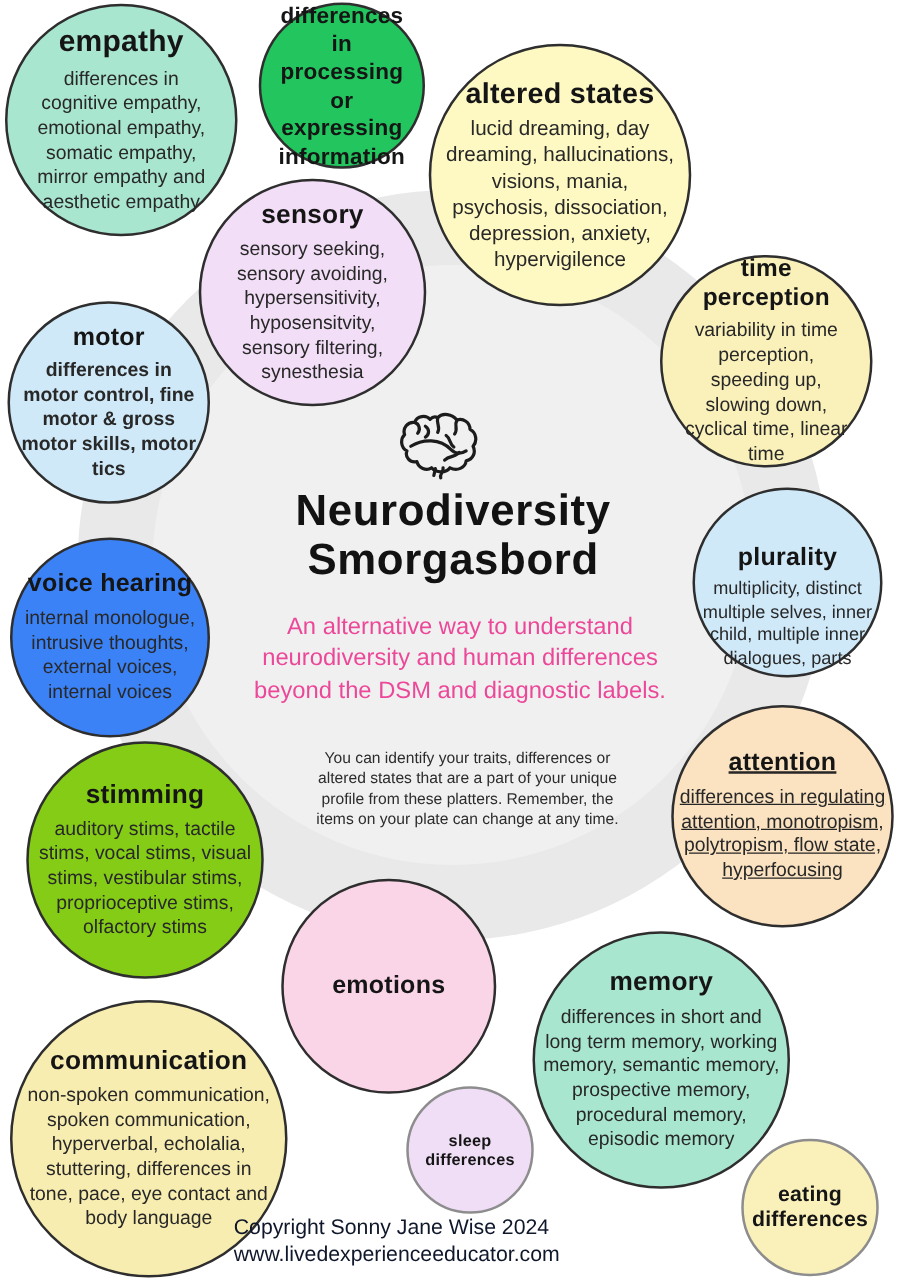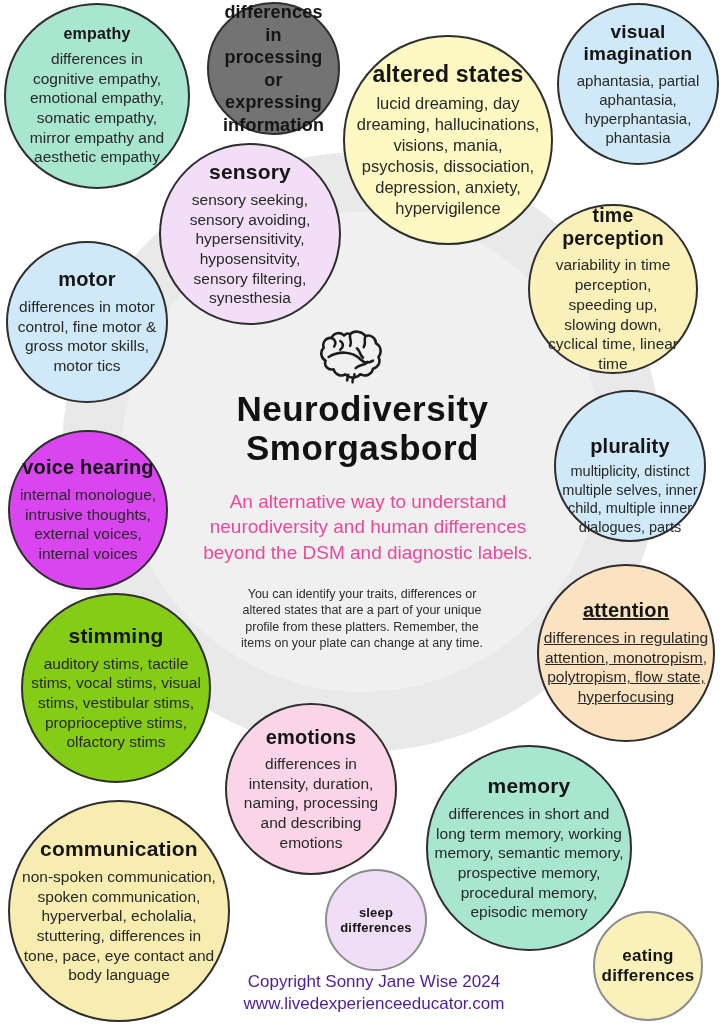--- a/index.html
+++ b/index.html
@@ -17,41 +17,41 @@
   .bubble {
     position: absolute; border-radius: 50%; border: 2px solid #2e2e2e;
     box-sizing: border-box; display: flex; flex-direction: column;
     align-items: center; justify-content: center; text-align: center;
     z-index: 3; color: #262626;
   }
   .bubble-title { font-weight: bold; color: #151515; line-height: 1.18; letter-spacing: .2px; }
   .bubble-text  { margin-top: 5px; line-height: 1.27; color: #282828; }
 
   .b-empathy       { left: 4px;   top: 3px;   width: 186px; height: 186px; padding: 8px 13px; background:#a9e6d0; }
-  .b-empathy .bubble-title { font-size: 16px; }
+  .b-empathy .bubble-title { font-size: 24px; }
   .b-empathy .bubble-text  { font-size: 15.5px; }
 
   .b-processing    { left: 207px; top: 2px;   width: 133px; height: 133px; padding: 6px 12px; background:#fbe3c1; }
   .b-processing .bubble-title { font-size: 18px; line-height: 1.25; }
 
   .b-altered       { left: 343px; top: 35px;  width: 210px; height: 210px; padding: 8px 9px; background:#fad5e8; }
   .b-altered .bubble-title { font-size: 23px; }
   .b-altered .bubble-text  { font-size: 16.5px; }
 
   .b-visual        { left: 557px; top: 3px;   width: 162px; height: 162px; padding: 6px 8px; background:#cfe9f8; }
   .b-visual .bubble-title { font-size: 19px; }
   .b-visual .bubble-text  { font-size: 15px; }
 
   .b-sensory       { left: 159px; top: 143px; width: 182px; height: 182px; padding: 8px 12px; background:#f2def6; }
   .b-sensory .bubble-title { font-size: 21px; }
   .b-sensory .bubble-text  { font-size: 15.5px; }
 
   .b-motor         { left: 6px;   top: 241px; width: 162px; height: 162px; padding: 6px 8px; background:#cfe9f8; }
   .b-motor .bubble-title { font-size: 20px; }
-  .b-motor .bubble-text  { font-size: 15.5px; }
+  .b-motor .bubble-text  { font-size: 15.5px; font-weight: bold; }
 
   .b-time          { left: 528px; top: 204px; width: 170px; height: 170px; padding: 6px 12px; background:#f9f0ba; }
   .b-time .bubble-title { font-size: 19.5px; }
   .b-time .bubble-text  { font-size: 15.5px; }
 
   .b-voice         { left: 8px;   top: 430px; width: 160px; height: 160px; padding: 6px 6px; background:#f2def6; }
   .b-voice .bubble-title { font-size: 20px; }
   .b-voice .bubble-text  { font-size: 15.5px; }
 
   .b-plurality     { left: 554px; top: 390px; width: 152px; height: 152px; padding: 4px 3px; background:#cfe9f8; }
@@ -91,25 +91,25 @@
     position: absolute; left: 0; top: 389px; width: 725px;
     text-align: center; font-size: 35px; font-weight: bold; color: #121212;
     line-height: 1.12; letter-spacing: .5px; margin: 0;
   }
   .subtitle {
     position: absolute; left: 191px; top: 483px; width: 342px;
     text-align: center; font-size: 19px; line-height: 1.33; color: #ec4899; margin: 6px;
   }
   .note {
     position: absolute; left: 235px; top: 586px; width: 254px;
-    text-align: center; font-size: 12.5px; line-height: 1.3; color: #2c2c2c; margin: 0;
+    text-align: center; font-size: 12.5px; line-height: 1.3; color: #2c2c2c; margin: 12px;
   }
   .footer {
     position: absolute; left: 187px; top: 971px; width: 374px;
-    text-align: center; font-size: 17px; line-height: 1.3; color: #4c1d95; z-index: 4;
+    text-align: left; font-size: 17px; line-height: 1.3; color: #0f172a; z-index: 4;
   }
 </style>
 </head>
 <body>
 
 <div class="canvas">
 
   <div class="plate-outer" style="background-color: rgb(233, 233, 233);"></div>
   <div class="plate-inner" style="background-color: rgb(240, 240, 240);"></div>
 
@@ -129,50 +129,46 @@
     <h1 class="main-title"><span>Neurodiversity</span><br><span>Smorgasbord</span></h1>
     <p class="subtitle">An alternative way to understand neurodiversity and human differences beyond the DSM and diagnostic labels.</p>
     <p class="note">You can identify your traits, differences or altered states that are a part of your unique profile from these platters. Remember, the items on your plate can change at any time.</p>
   </div>
 
   <div class="bubble b-empathy" style="background-color: rgb(169, 230, 208);">
     <div class="bubble-title">empathy</div>
     <div class="bubble-text">differences in cognitive empathy, emotional empathy, somatic empathy, mirror empathy and aesthetic empathy</div>
   </div>
 
-  <div class="bubble b-processing" style="background-color: #737373;">
+  <div class="bubble b-processing" style="background-color: #22c55e;">
     <div class="bubble-title">differences in processing or expressing information</div>
   </div>
 
   <div class="bubble b-altered" style="background-color: #fef9c3;">
     <div class="bubble-title">altered states</div>
     <div class="bubble-text">lucid dreaming, day dreaming, hallucinations, visions, mania, psychosis, dissociation, depression, anxiety, hypervigilence</div>
   </div>
 
-  <div class="bubble b-visual" style="background-color: rgb(207, 233, 248);">
-    <div class="bubble-title">visual imagination</div>
-    <div class="bubble-text">aphantasia, partial aphantasia, hyperphantasia, phantasia</div>
-  </div>
 
   <div class="bubble b-sensory" style="background-color: rgb(242, 222, 246);">
     <div class="bubble-title">sensory</div>
     <div class="bubble-text">sensory seeking, sensory avoiding, hypersensitivity, hyposensitvity, sensory filtering, synesthesia</div>
   </div>
 
   <div class="bubble b-motor" style="background-color: rgb(207, 233, 248);">
     <div class="bubble-title">motor</div>
     <div class="bubble-text">differences in motor control, fine motor &amp; gross motor skills, motor tics</div>
   </div>
 
   <div class="bubble b-time" style="background-color: rgb(249, 240, 186);">
     <div class="bubble-title">time perception</div>
     <div class="bubble-text">variability in time perception, speeding up, slowing down, cyclical time, linear time</div>
   </div>
 
-  <div class="bubble b-voice" style="background-color: #d946ef;">
+  <div class="bubble b-voice" style="background-color: #3b82f6;">
     <div class="bubble-title">voice hearing</div>
     <div class="bubble-text">internal monologue, intrusive thoughts, external voices, internal voices</div>
   </div>
 
   <div class="bubble b-plurality" style="background-color: rgb(207, 233, 248); justify-content: flex-end;">
     <div class="bubble-title">plurality</div>
     <div class="bubble-text">multiplicity, distinct multiple selves, inner child, multiple inner dialogues, parts</div>
   </div>
 
   <div class="bubble b-stimming" style="background-color: #84cc16;">
@@ -180,21 +176,20 @@
     <div class="bubble-text">auditory stims, tactile stims, vocal stims, visual stims, vestibular stims, proprioceptive stims, olfactory stims</div>
   </div>
 
   <div class="bubble b-attention" style="background-color: rgb(251, 227, 193);">
     <div class="bubble-title">attention</div>
     <div class="bubble-text">differences in regulating attention, monotropism, polytropism, flow state, hyperfocusing</div>
   </div>
 
   <div class="bubble b-emotions" style="background-color: rgb(250, 213, 232);">
     <div class="bubble-title">emotions</div>
-    <div class="bubble-text">differences in intensity, duration, naming, processing and describing emotions</div>
   </div>
 
   <div class="bubble b-memory" style="background-color: rgb(169, 230, 208);">
     <div class="bubble-title">memory</div>
     <div class="bubble-text">differences in short and long term memory, working memory, semantic memory, prospective memory, procedural memory, episodic memory</div>
   </div>
 
   <div class="bubble b-communication" style="background-color: rgb(248, 237, 176);">
     <div class="bubble-title">communication</div>
     <div class="bubble-text">non-spoken communication, spoken communication, hyperverbal, echolalia, stuttering, differences in tone, pace, eye contact and body language</div>

